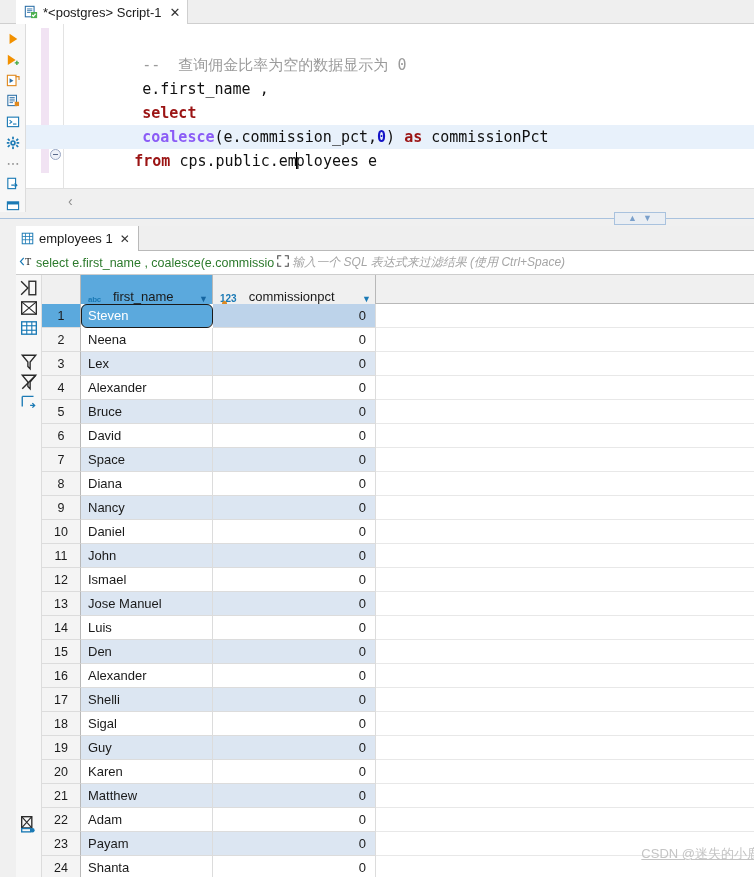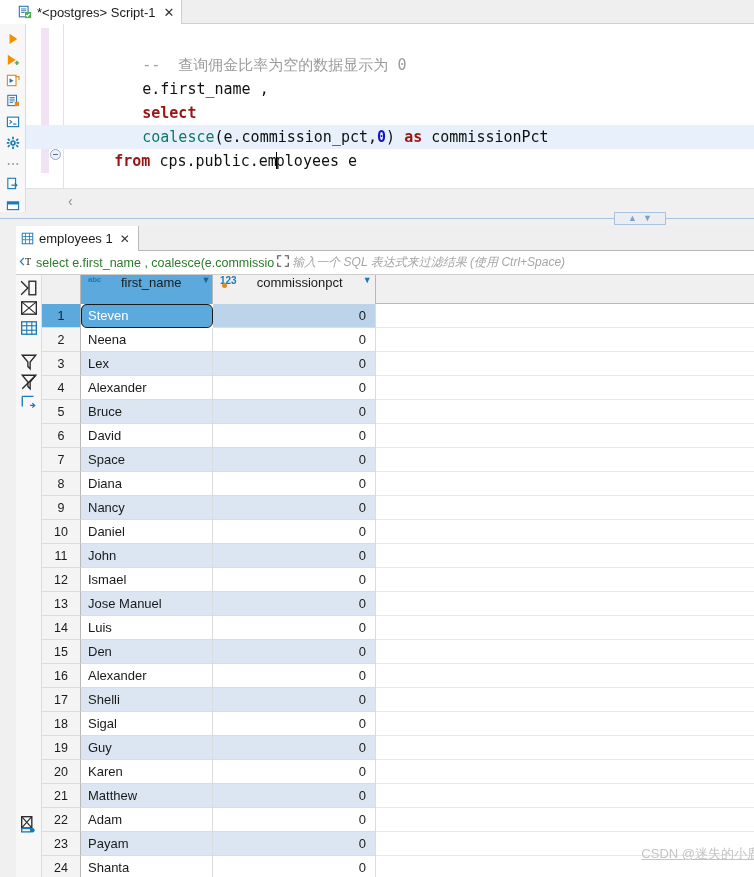--- a/index.html
+++ b/index.html
@@ -11,23 +11,23 @@
     overflow: hidden;
   }
   #app { position: relative; width: 754px; height: 877px; background: #f0f0f0; }
 
   
   .tabbar {
     position: absolute; left: 0; top: 0; width: 754px; height: 24px;
     background: #efefef; border-bottom: 1px solid #cfcfcf;
   }
   .tab {
-    position: absolute; left: 0; top: 0; height: 24px;
+    position: absolute; left: 16px; top: 0; height: 24px;
     display: flex; align-items: center; gap: 5px;
-    padding: 0 7px 0 18px;
+    padding: 0 7px 0 8px;
     background: #ffffff;
     border-right: 1px solid #cfcfcf;
     font-size: 13px; color: #1a1a1a; white-space: nowrap;
   }
   .tab .tab-close { font-size: 13px; color: #333; margin-left: 3px; cursor: pointer; }
 
   
   .rail {
     position: absolute; left: 0; top: 24px; width: 26px; height: 188px;
     background: #f7f7f7; border-right: 1px solid #dcdcdc;
@@ -54,24 +54,24 @@
   }
   .foldmark::before {
     content: ""; position: absolute; left: 2px; top: 4px; width: 5px; height: 1px; background: #5a6a8c;
   }
   .code {
     position: absolute; left: 44px; top: 0; width: 684px; height: 164px;
     font-family: "DejaVu Sans Mono", monospace;
     font-size: 15px; line-height: 24px; padding-top: 5px;
   }
   .ln { height: 24px; white-space: pre; }
-  .ln.hl { background: #e8f1fb; margin-left: -44px; padding-left: 16px; width: 728px; }
+  .ln.hl { background: #e8f1fb; margin-left: -44px; padding-left: 36px; width: 728px; }
   .cmt { color: #9b9b9b; font-family: "DejaVu Sans Mono", monospace; }
   .kw  { color: #9b1414; font-weight: bold; }
-  .fn  { color: #0f766e; font-weight: normal; text-align: center; }
+  .fn  { color: #8b5cf6; font-weight: bold; text-align: center; }
   .num { color: #1414c8; font-weight: bold; }
   .pl  { color: #101010; }
   .caret {
     display: inline-block; width: 1px; height: 17px; background: #000;
     vertical-align: -3px; margin: 0 -1px;
   }
 
   
   .collapse-strip {
     position: absolute; left: 26px; top: 188px; width: 728px; height: 24px;
@@ -138,21 +138,21 @@
   .ghead {
     position: absolute; left: 0; top: 0; width: 728px; height: 29px;
     background: #f0f0f0; border-bottom: 1px solid #b8b8b8;
   }
   .hcorner {
     position: absolute; left: 0; top: 0; width: 39px; height: 29px;
     background: #f0f0f0; border-right: 1px solid #b8b8b8;
   }
   .hcell {
     position: absolute; top: 0; height: 29px;
-    display: flex; align-items: flex-start; gap: 20px; padding: 0 4px 0 7px;
+    display: flex; align-items: flex-end; gap: 12px; padding: 0 4px 0 7px;
     border-right: 1px solid #b8b8b8;
     font-size: 13px; color: #1a1a1a; white-space: nowrap;
   }
   .hcell.sel { background: #5ba9dd; }
   .hcell.plain { background: #f0f0f0; }
   .hcell .hname { flex: 1 1 auto; }
   .hcell .caret-dn { font-size: 9px; color: #1b7ab5; flex: 0 0 auto; }
   .hcell.sel .caret-dn { color: #1565a0; }
   .tyabc { font-size: 8px; font-weight: bold; color: #1b7ab5; letter-spacing: -0.3px; }
   .ty123 { font-size: 10px; font-weight: bold; color: #1b7ab5; position: relative; }

